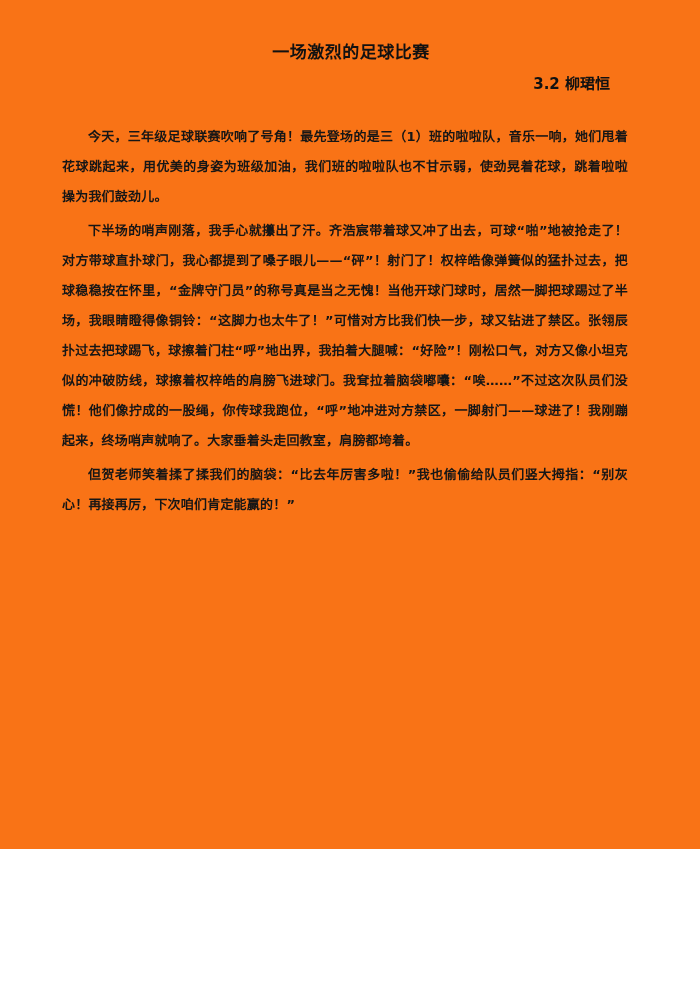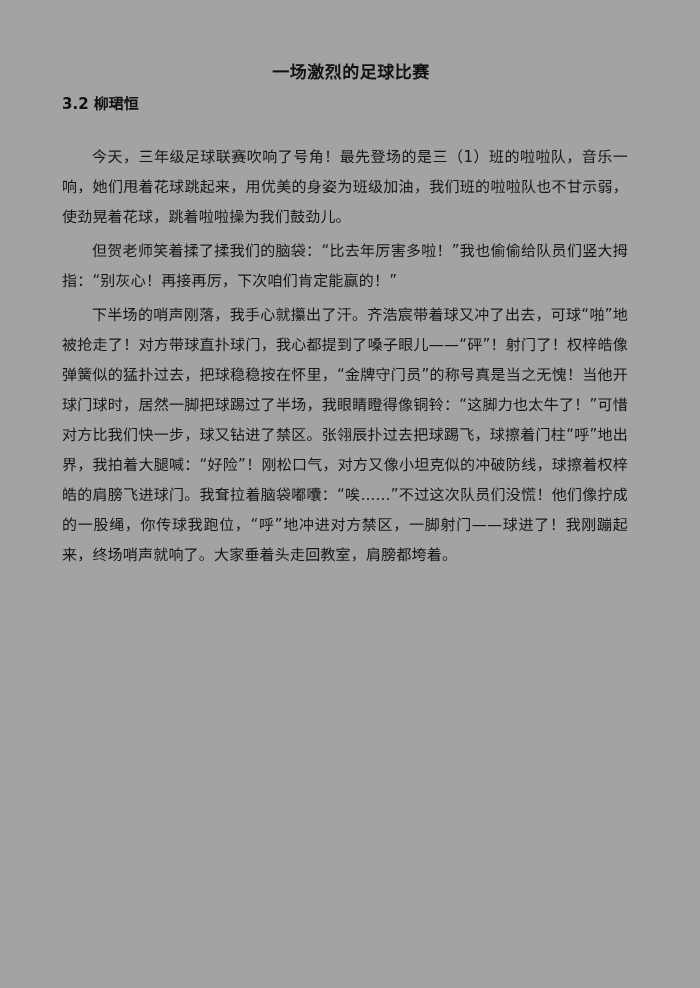--- a/index.html
+++ b/index.html
@@ -10,61 +10,62 @@
   body {
     width: 700px;
     height: 988px;
     overflow: hidden;
     font-family: "DejaVu Sans", "Liberation Sans", sans-serif;
     color: #161616;
   }
   .page {
     box-sizing: border-box;
     width: 700px;
-    height: 988px;
-    padding: 60px 60px 40px 62px;
-    background: #a3a3a3;
+    height: 849px;
+    padding: 40px 60px 40px 62px;
+    background: #f97316;
   }
   .doc-title {
     margin: 0;
     text-align: center;
     font-size: 17px;
     font-weight: bold;
     line-height: 24px;
     letter-spacing: 0.5px;
     color: #111111;
   }
   .doc-author {
     margin: 8px 30px 0 0;
+    text-align: right;
     font-size: 15px;
     font-weight: bold;
     line-height: 24px;
     color: #111111;
   }
   .doc-body {
     margin-top: 26px;
   }
   .doc-body p {
     margin: 0 12px 4px 0;
-    font-size: 15px;
-    font-weight: normal;
+    font-size: 13px;
+    font-weight: bold;
     line-height: 30px;
     text-align: justify;
     text-justify: inter-ideograph;
     text-indent: 2em;
     color: #161616;
     letter-spacing: 0.2px;
   }
 </style>
 </head>
 <body>
 
 <div class="page">
   <h1 class="doc-title">一场激烈的足球比赛</h1>
 
   <div class="doc-author">3.2 柳珺恒</div>
 
   <div class="doc-body">
     <p>今天，三年级足球联赛吹响了号角！最先登场的是三（1）班的啦啦队，音乐一响，她们甩着花球跳起来，用优美的身姿为班级加油，我们班的啦啦队也不甘示弱，使劲晃着花球，跳着啦啦操为我们鼓劲儿。</p>
+    <p>下半场的哨声刚落，我手心就攥出了汗。齐浩宸带着球又冲了出去，可球“啪”地被抢走了！对方带球直扑球门，我心都提到了嗓子眼儿——“砰”！射门了！权梓皓像弹簧似的猛扑过去，把球稳稳按在怀里，“金牌守门员”的称号真是当之无愧！当他开球门球时，居然一脚把球踢过了半场，我眼睛瞪得像铜铃：“这脚力也太牛了！”可惜对方比我们快一步，球又钻进了禁区。张翎辰扑过去把球踢飞，球擦着门柱“呼”地出界，我拍着大腿喊：“好险”！刚松口气，对方又像小坦克似的冲破防线，球擦着权梓皓的肩膀飞进球门。我耷拉着脑袋嘟囔：“唉……”不过这次队员们没慌！他们像拧成的一股绳，你传球我跑位，“呼”地冲进对方禁区，一脚射门——球进了！我刚蹦起来，终场哨声就响了。大家垂着头走回教室，肩膀都垮着。</p>
     <p>但贺老师笑着揉了揉我们的脑袋：“比去年厉害多啦！”我也偷偷给队员们竖大拇指：“别灰心！再接再厉，下次咱们肯定能赢的！”</p>
-    <p>下半场的哨声刚落，我手心就攥出了汗。齐浩宸带着球又冲了出去，可球“啪”地被抢走了！对方带球直扑球门，我心都提到了嗓子眼儿——“砰”！射门了！权梓皓像弹簧似的猛扑过去，把球稳稳按在怀里，“金牌守门员”的称号真是当之无愧！当他开球门球时，居然一脚把球踢过了半场，我眼睛瞪得像铜铃：“这脚力也太牛了！”可惜对方比我们快一步，球又钻进了禁区。张翎辰扑过去把球踢飞，球擦着门柱“呼”地出界，我拍着大腿喊：“好险”！刚松口气，对方又像小坦克似的冲破防线，球擦着权梓皓的肩膀飞进球门。我耷拉着脑袋嘟囔：“唉……”不过这次队员们没慌！他们像拧成的一股绳，你传球我跑位，“呼”地冲进对方禁区，一脚射门——球进了！我刚蹦起来，终场哨声就响了。大家垂着头走回教室，肩膀都垮着。</p>
   </div>
 </div>
 
 </body></html>

